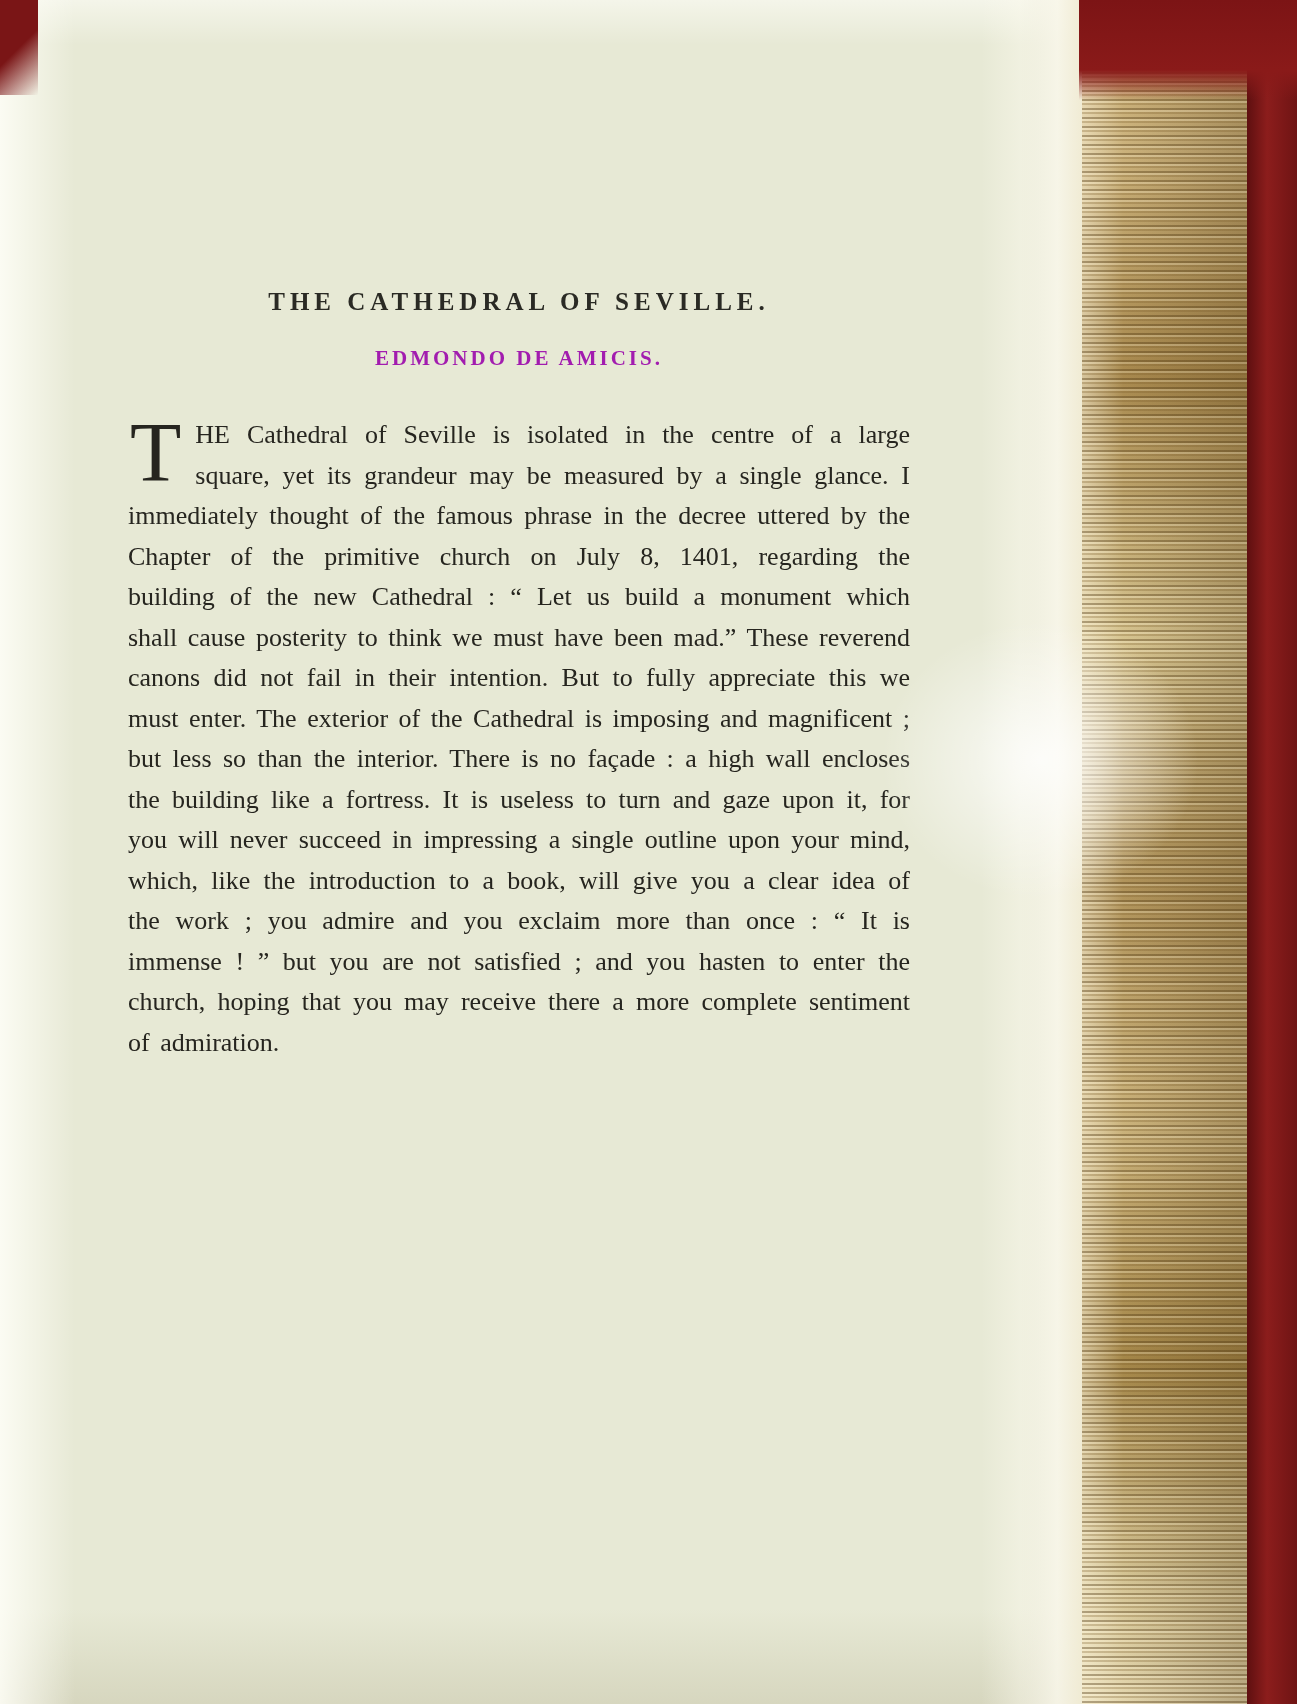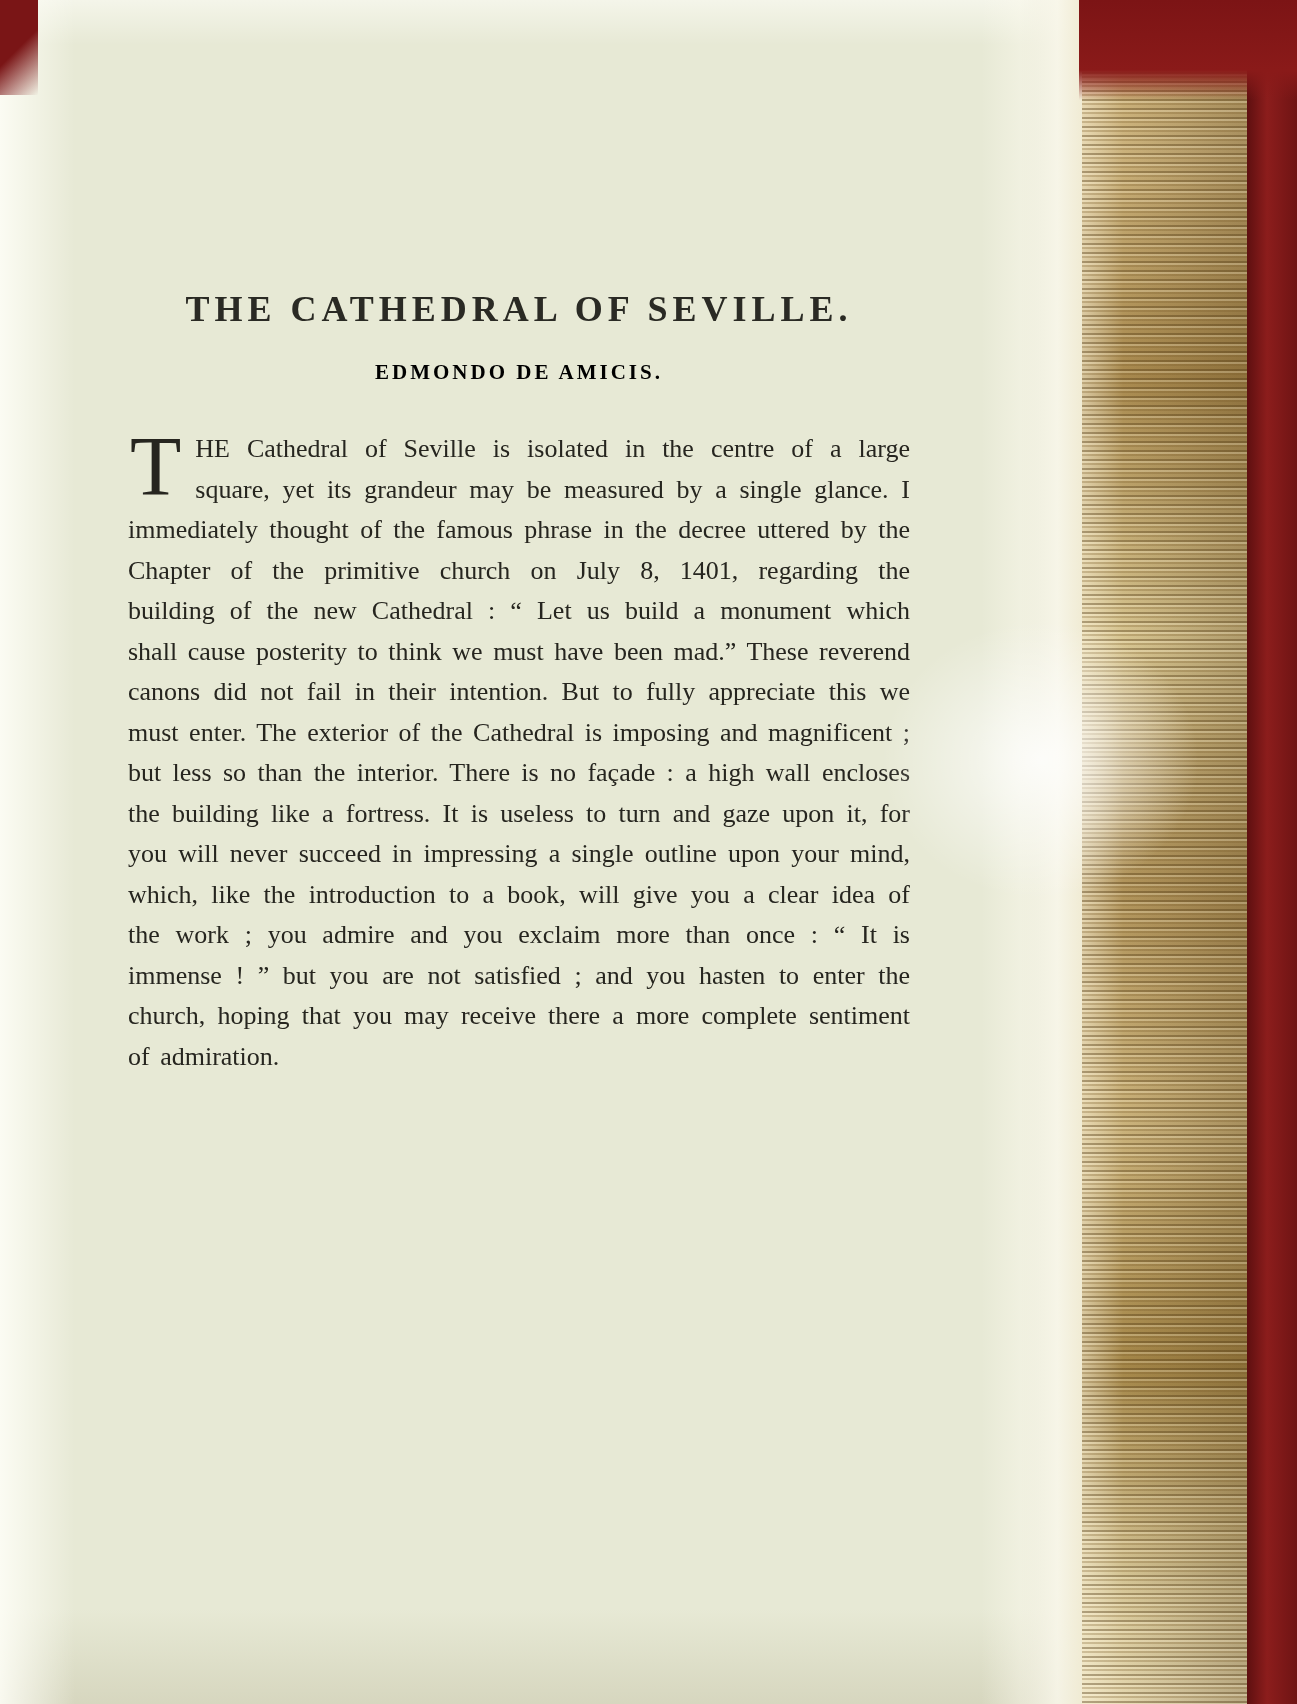--- a/index.html
+++ b/index.html
@@ -89,32 +89,32 @@
   .text-block {
     position: absolute;
     left: 128px; top: 288px;
     width: 782px;
     color: #26251f;
     z-index: 3;
   }
   .title {
     margin: 0;
     text-align: center;
-    font-size: 36px;
+    font-size: 25px;
     font-weight: bold;
     letter-spacing: 5px;
     color: #2a2a24;
   }
   .author {
     margin: 30px 0 0 0;
     text-align: center;
     font-size: 21px;
     font-weight: bold;
     letter-spacing: 3px;
-    color: #000000;
+    color: #a21caf;
   }
   .para {
     margin: 0;
     font-size: 26px;
     line-height: 40.5px;
     text-align: justify;
     word-spacing: 4px;
   }
   .para-first {
     margin-top: 44px;

